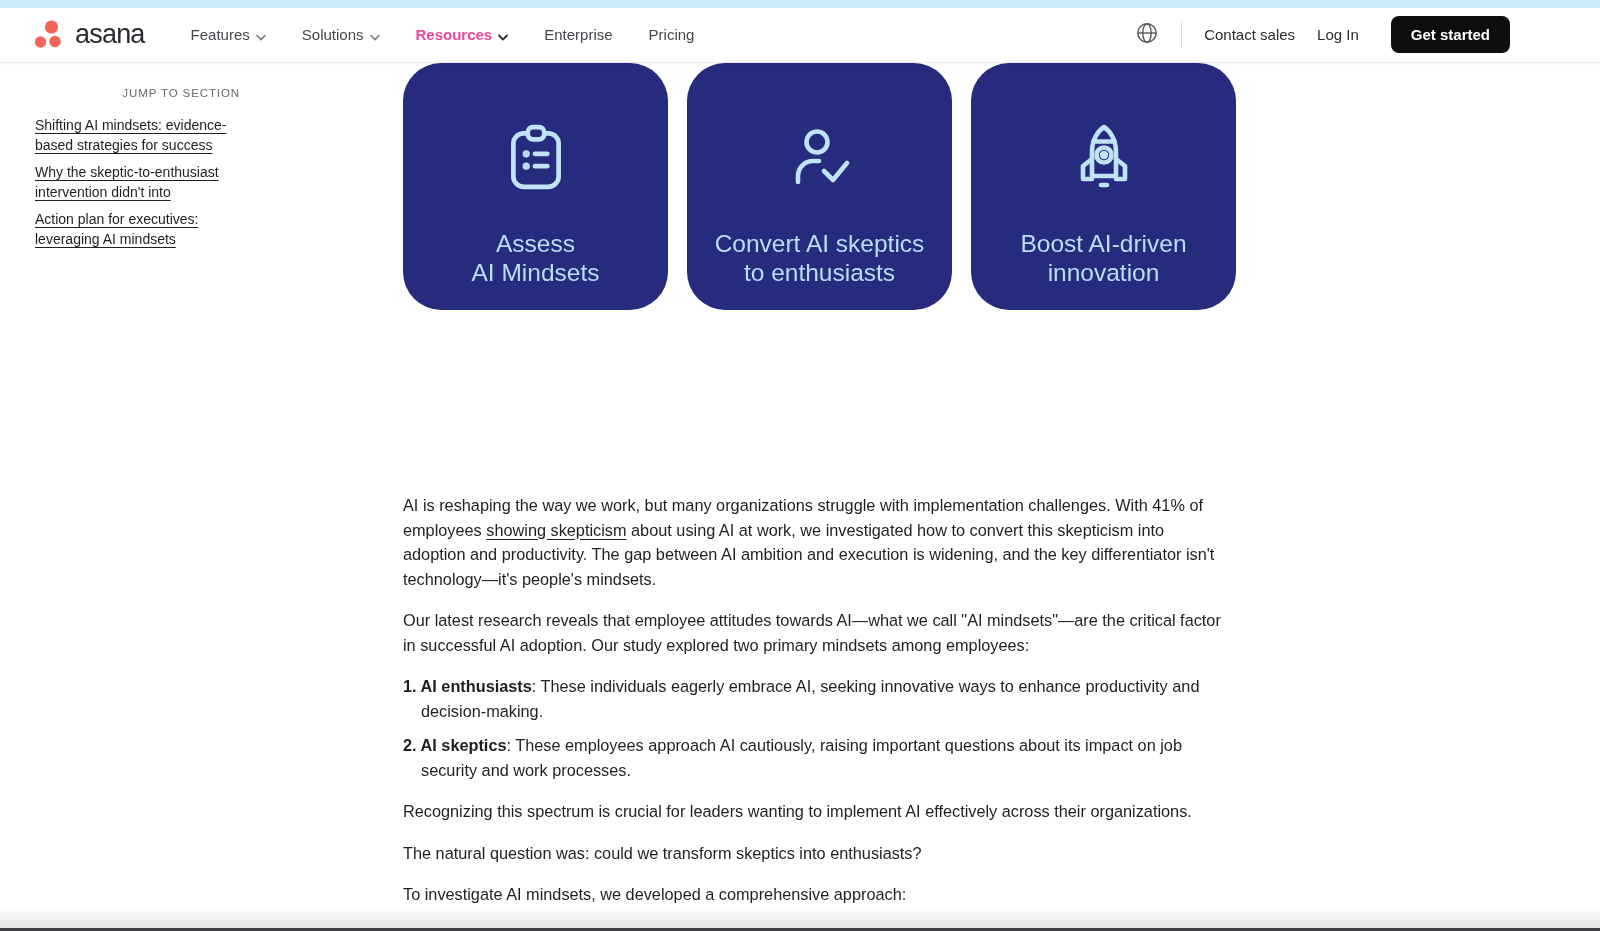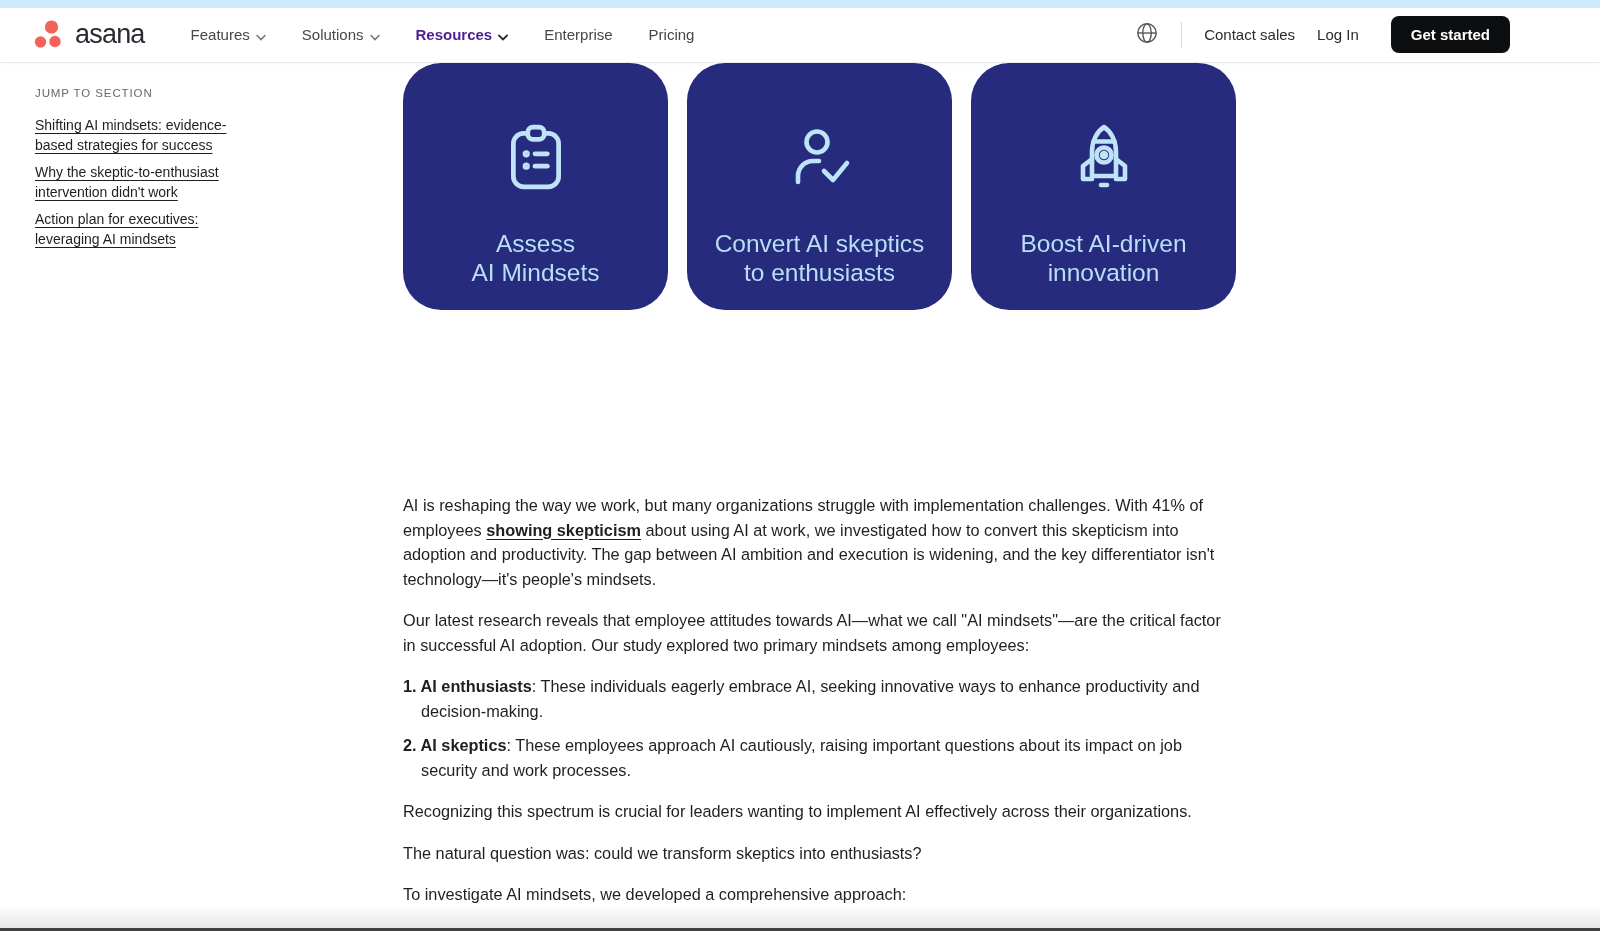--- a/index.html
+++ b/index.html
@@ -33,39 +33,39 @@
   .logo svg { display: block; }
   .logo-word {
     font-size: 27px; font-weight: 500; color: #2a2b32; letter-spacing: -0.8px;
     line-height: 1;
   }
   .nav-links { display: flex; align-items: center; gap: 36px; text-align: center; }
   .nav-link {
     font-size: 15px; color: #44464c; text-decoration: none;
     display: flex; align-items: center; gap: 6px; cursor: pointer; white-space: nowrap;
   }
-  .nav-link.active { font-weight: 700; color: #4c1d95; }
+  .nav-link.active { font-weight: 700; color: #ec4899; }
   .chev { display: inline-block; margin-top: 2px; }
   .nav-right { margin-left: auto; display: flex; align-items: center; gap: 22px; }
   .globe-btn { display: flex; align-items: center; cursor: pointer; background: none; border: none; padding: 0; }
   .nav-divider { width: 1px; height: 26px; background: #dcdcdc; }
   .nav-text-link { font-size: 15px; color: #2a2b30; text-decoration: none; cursor: pointer; white-space: nowrap; }
   .btn-get-started {
     background: #0d0e10; color: #ffffff;
     font-family: "Liberation Sans", sans-serif;
     font-size: 15px; font-weight: 700;
     padding: 10px 20px; border: none; border-radius: 8px;
     margin-left: 10px; cursor: pointer; white-space: nowrap; text-align: center;
   }
 
   
   .sidebar { position: absolute; left: 35px; top: 87px; width: 205px; }
   .sidebar-heading {
     font-size: 11.5px; font-weight: 500; letter-spacing: 0.9px;
-    color: #68696b; margin-bottom: 17px;
+    color: #68696b; margin-bottom: 17px; text-align: right;
   }
   .sidebar-link {
     display: block; font-size: 14px; line-height: 19.5px;
     color: #1e1f21; text-decoration: underline; text-underline-offset: 2.5px;
     margin-bottom: 8px; cursor: pointer;
   }
 
   
   .cards { position: absolute; left: 403px; top: 63px; display: flex; gap: 19px; }
   .card {
@@ -80,21 +80,21 @@
     font-size: 24.5px; line-height: 29px; font-weight: 500;
     color: #b9def6; text-align: center;
   }
 
   
   .article {
     position: absolute; left: 403px; top: 493px; width: 818px;
     font-size: 16.3px; line-height: 24.5px; color: #1e1f21;
   }
   .article p { margin: 0 0 17px 0; }
-  .skeptic-link { color: #1e1f21; font-weight: 700; text-decoration: underline; text-underline-offset: 2.5px; cursor: pointer; }
+  .skeptic-link { color: #1e1f21; font-weight: 400; text-decoration: underline; text-underline-offset: 2.5px; cursor: pointer; }
   .num-list { margin: 0 0 17px 0; }
   .num-item { padding-left: 18px; text-indent: -18px; margin-bottom: 10px; }
   .num-item b { font-weight: 700; }
 
   
   .bottom-fade {
     position: absolute; left: 0; right: 0; bottom: 3px; height: 22px;
     background: linear-gradient(rgba(255,255,255,0), #e7e7e7);
     pointer-events: none;
   }
@@ -163,21 +163,21 @@
     <div class="nav-divider"></div>
     <a class="nav-text-link">Contact sales</a>
     <a class="nav-text-link">Log In</a>
     <button class="btn-get-started">Get started</button>
   </div>
 </header>
 
 <aside class="sidebar">
   <div class="sidebar-heading">JUMP TO SECTION</div>
   <a class="sidebar-link">Shifting AI mindsets: evidence-based strategies for success</a>
-  <a class="sidebar-link">Why the skeptic-to-enthusiast intervention didn't work</a>
+  <a class="sidebar-link">Why the skeptic-to-enthusiast intervention didn't into</a>
   <a class="sidebar-link">Action plan for executives: leveraging AI mindsets</a>
 </aside>
 
 <section class="cards">
 
   <div class="card">
     <div class="card-icon">
       <svg width="66" height="72" viewBox="0 0 64 70" fill="none" stroke="#bfe3f8" stroke-width="4.6" stroke-linecap="round" stroke-linejoin="round">
         <rect x="10" y="10" width="44" height="52" rx="10"></rect>
         <rect x="24" y="4" width="16" height="12" rx="5" fill="#272b7d"></rect>

